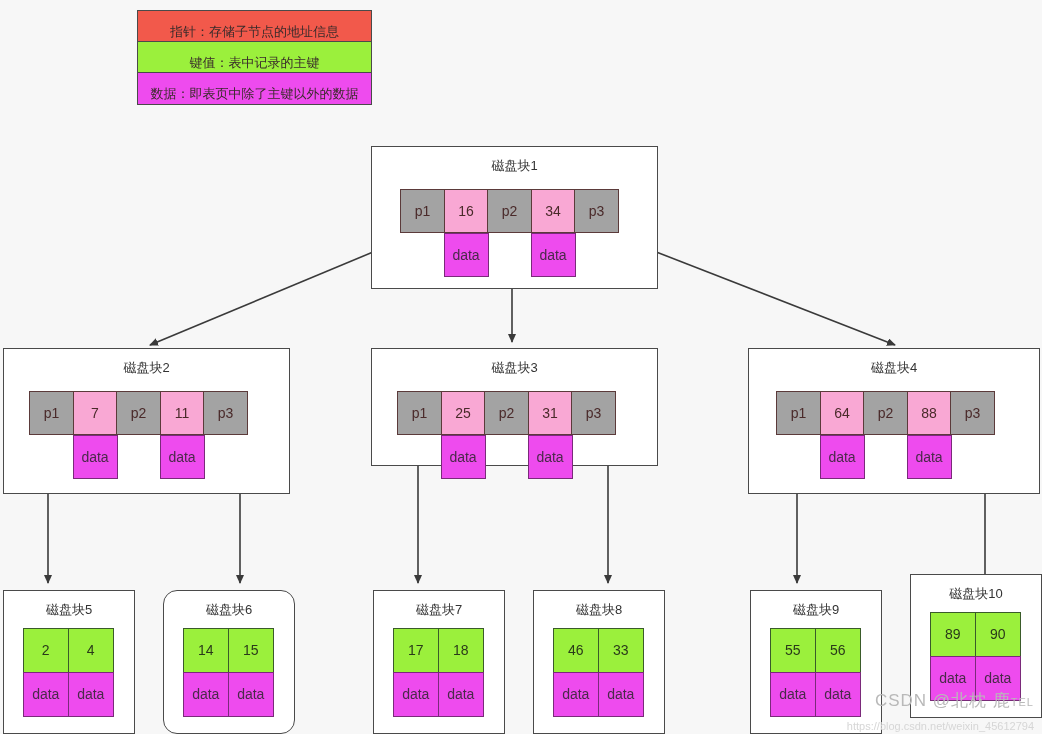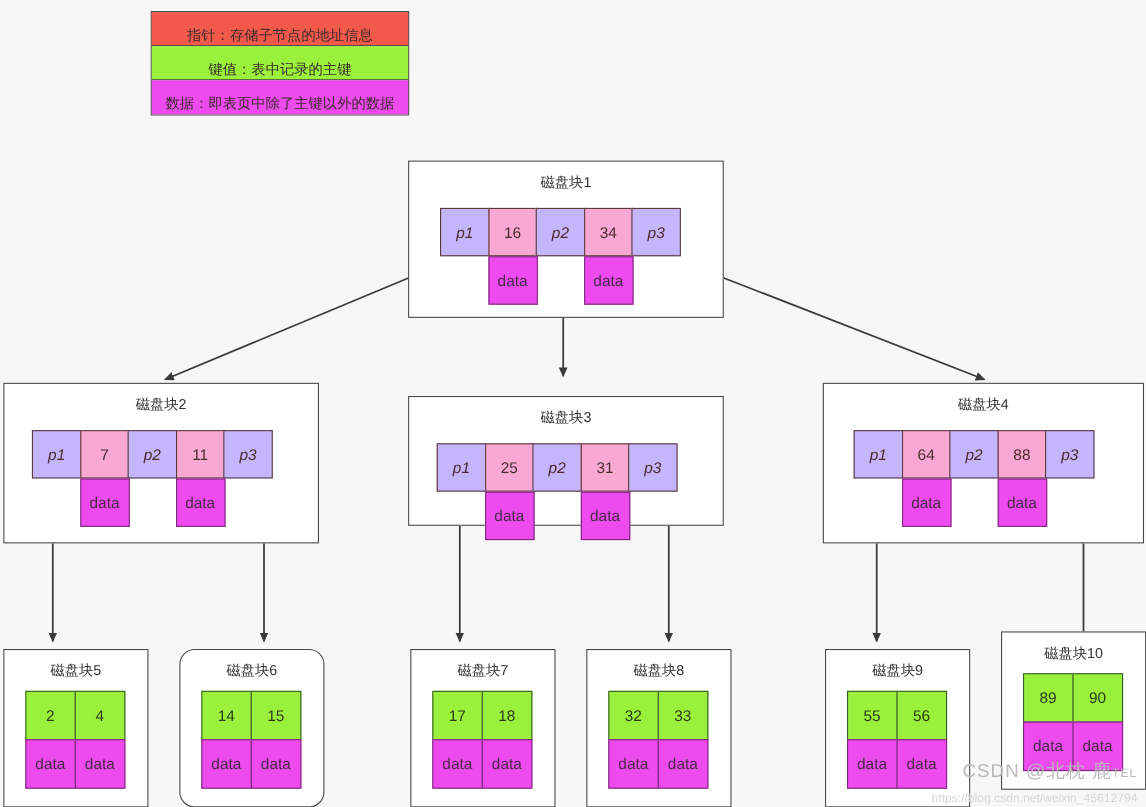--- a/index.html
+++ b/index.html
@@ -72,21 +72,21 @@
     box-sizing: border-box;
     border: 1.5px solid #5b3a3a;
     margin-left: -1.5px;
     display: flex;
     align-items: center;
     justify-content: center;
     font-size: 14px;
     color: #4a2a2a;
   }
   .cell:first-child { margin-left: 0; }
-  .cell.ptr { background: #c4b5fd; font-style: italic; }
+  .cell.ptr { background: #a3a3a3; }
   .cell.key { background: #f9a8d4; }
   .cell.dat {
     background: #ee4bee;
     border: 1.5px solid #7a2a7a;
     color: #4a2a4a;
   }
   .datarow {
     position: absolute;
     display: flex;
   }
@@ -213,21 +213,21 @@
   </div>
   <div class="datarow" style="left:25px; top:86px;">
     <div class="slot empty"></div>
     <div class="slot cell dat">data</div>
     <div class="slot empty"></div>
     <div class="slot cell dat">data</div>
     <div class="slot empty"></div>
   </div>
 </div>
 
-<div class="node" style="left:371px; top:348px; width:287px; height:118px;margin-top:12px;">
+<div class="node" style="left:371px; top:348px; width:287px; height:118px;">
   <div class="node-title">磁盘块3</div>
   <div class="cells" style="left:25px; top:42px;">
     <div class="cell ptr">p1</div>
     <div class="cell key">25</div>
     <div class="cell ptr">p2</div>
     <div class="cell key">31</div>
     <div class="cell ptr">p3</div>
   </div>
   <div class="datarow" style="left:25px; top:86px;">
     <div class="slot empty"></div>
@@ -282,21 +282,21 @@
     <div class="leaf-cell k">17</div>
     <div class="leaf-cell k">18</div>
     <div class="leaf-cell d">data</div>
     <div class="leaf-cell d">data</div>
   </div>
 </div>
 
 <div class="node" style="left:533px; top:590px; width:132px; height:144px;">
   <div class="node-title">磁盘块8</div>
   <div class="leaf-grid" style="left:20px; top:38px;">
-    <div class="leaf-cell k">32</div>
+    <div class="leaf-cell k">46</div>
     <div class="leaf-cell k">33</div>
     <div class="leaf-cell d">data</div>
     <div class="leaf-cell d">data</div>
   </div>
 </div>
 
 <div class="node" style="left:750px; top:590px; width:132px; height:144px;">
   <div class="node-title">磁盘块9</div>
   <div class="leaf-grid" style="left:20px; top:38px;">
     <div class="leaf-cell k">55</div>

